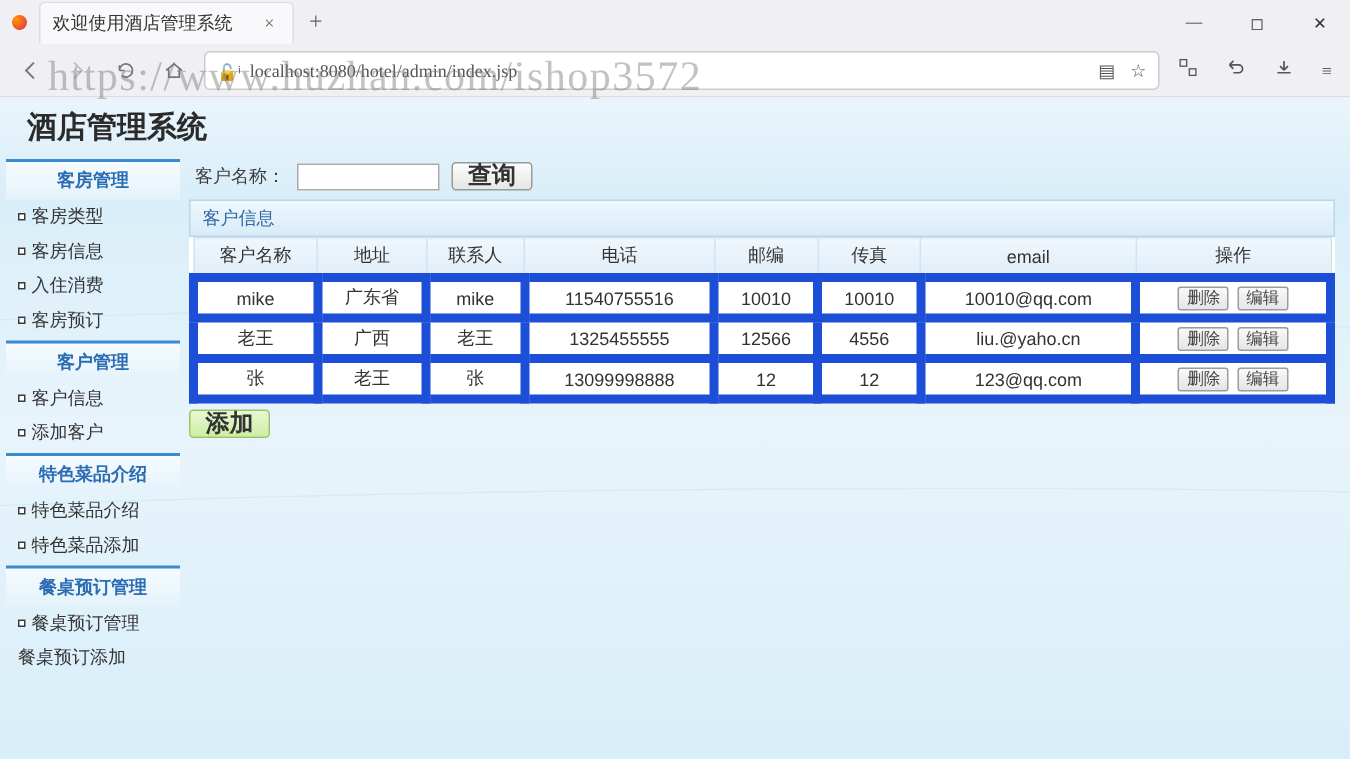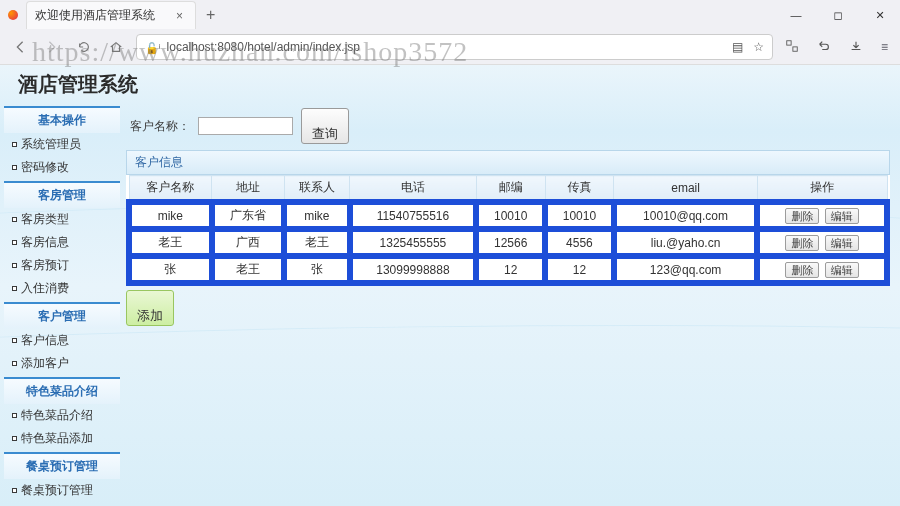--- a/index.html
+++ b/index.html
@@ -1,19 +1,19 @@
 <!DOCTYPE html>
 <html><head>
 <meta charset="utf-8">
 <style>
 * { margin: 0; padding: 0; box-sizing: border-box; }
 body { font-family: "Microsoft YaHei", Arial, sans-serif; font-size: 12px; background: #fff; width: 900px; height: 506px; overflow: hidden; }
 
 
-.browser-chrome { background: #f0f0f4; border-bottom: 1px solid #ddd; }
+.browser-chrome { background: #f0f0f4; border-bottom: 1px solid #ddd; font-family: Liberation Serif, serif; }
 .title-row { display: flex; align-items: center; height: 30px; }
 .ff-logo { width: 10px; height: 10px; margin: 0 8px; border-radius: 50%; background: radial-gradient(circle at 30% 30%, #ff9500, #e22850); }
 .tab { background: #f9f9fb; border: 1px solid #ddd; border-bottom: none; border-radius: 4px 4px 0 0; height: 28px; display: flex; align-items: center; padding: 0 8px; min-width: 170px; font-size: 12px; color: #333; gap: 8px; }
 .tab .x { margin-left: auto; color: #666; padding: 0 4px; cursor: pointer; }
 .newtab { padding: 0 10px; color: #666; font-size: 16px; cursor: pointer; }
 .win-controls { margin-left: auto; display: flex; gap: 2px; }
 .win-controls span { width: 40px; height: 28px; display: inline-flex; align-items: center; justify-content: center; color: #333; cursor: pointer; font-size: 11px; }
 .urlbar-row { display: flex; align-items: center; height: 34px; padding: 0 8px; gap: 8px; color: #5b5b66; }
 .nav-btn { width: 24px; height: 24px; display: inline-flex; align-items: center; justify-content: center; cursor: pointer; }
 .urlbar { flex: 1; background: #fff; border: 1px solid #ccc; border-radius: 4px; height: 26px; display: flex; align-items: center; padding: 0 8px; gap: 6px; color: #555; }
@@ -42,21 +42,21 @@
 .sidebar { width: 120px; padding: 4px 0 0 4px; }
 .side-group { margin-bottom: 2px; }
 .side-group-head { background: linear-gradient(#f6fbff,#e4f2fb); border-top: 2px solid #3a8bd0; color: #2a6db3; font-weight: bold; text-align: center; padding: 4px 0; font-size: 12px; }
 .side-item { display: flex; align-items: center; gap: 4px; padding: 3px 6px 3px 8px; color: #333; cursor: pointer; font-size: 12px; }
 .bullet { width: 5px; height: 5px; border: 1px solid #3a3a3a; background: #fff; flex: none; }
 
 
 .main { flex: 1; padding: 4px 10px 0 6px; position: relative; z-index: 2; }
 .search-row { display: flex; align-items: center; gap: 8px; padding: 2px 4px 6px; color: #3c3c3c; }
 .search-row input[type=text] { width: 95px; height: 18px; border: 1px solid #aaa; padding: 0 3px; }
-.btn { background: linear-gradient(#fdfdfd,#e6e6e6); border: 1px solid #9a9a9a; border-radius: 3px; padding: 17px 10px; font-size: 13px; cursor: pointer; color: #333; height: 19px; line-height: 15px; }
+.btn { background: linear-gradient(#fdfdfd,#e6e6e6); border: 1px solid #9a9a9a; border-radius: 3px; padding: 1px 10px; font-size: 16px; cursor: pointer; color: #333; height: 19px; line-height: 15px; font-weight: bold; }
 .section-head { background: linear-gradient(#eef7fe,#d8ecf8); border: 1px solid #b8d6ea; padding: 3px 8px; color: #3168a4; font-size: 12px; }
 .tbl { width: 100%; border-collapse: collapse; background: #fff; }
 .tbl th { background: linear-gradient(#f0f7fd,#e1eef8); border: 1px solid #cfe3f1; padding: 3px 4px; font-weight: normal; color: #333; font-size: 12px; }
 .tbl td { border: 6px solid #1d4ed8; padding: 2px 4px; text-align: center; color: #333; font-size: 12px; height: 18px; }
 .op-btn { display: inline-block; background: linear-gradient(#f9f9f9,#e5e5e5); border: 1px solid #9c9c9c; border-radius: 2px; padding: 0 5px; font-size: 11px; color: #444; cursor: pointer; margin: 0 1px; line-height: 14px; }
 .add-row { margin-top: 4px; }
 .add-row .btn { background: linear-gradient(#e9f7d4,#cdeea3); border-color: #99c660; }
 </style>
 </head>
 <body>
@@ -126,47 +126,36 @@
   <div class="wave w1"></div>
     <div class="wave w2"></div>
 
   <div class="app-header">
     <div class="app-title">酒店管理系统</div>
   </div>
 
   <div class="app-body">
     <div class="sidebar" id="sidebar">
         <div class="side-group">
-          <div class="side-group-head">基本操作</div>
-          <div class="side-item">
-            <span class="bullet"></span>
-            <span>系统管理员</span>
-          </div>
-          <div class="side-item">
-            <span class="bullet"></span>
-            <span>密码修改</span>
-          </div>
-        </div>
-        <div class="side-group">
           <div class="side-group-head">客房管理</div>
           <div class="side-item">
             <span class="bullet"></span>
             <span>客房类型</span>
           </div>
           <div class="side-item">
             <span class="bullet"></span>
             <span>客房信息</span>
           </div>
           <div class="side-item">
             <span class="bullet"></span>
+            <span>入住消费</span>
+          </div>
+          <div class="side-item">
+            <span class="bullet"></span>
             <span>客房预订</span>
-          </div>
-          <div class="side-item">
-            <span class="bullet"></span>
-            <span>入住消费</span>
           </div>
         </div>
         <div class="side-group">
           <div class="side-group-head">客户管理</div>
           <div class="side-item">
             <span class="bullet"></span>
             <span>客户信息</span>
           </div>
           <div class="side-item">
             <span class="bullet"></span>

